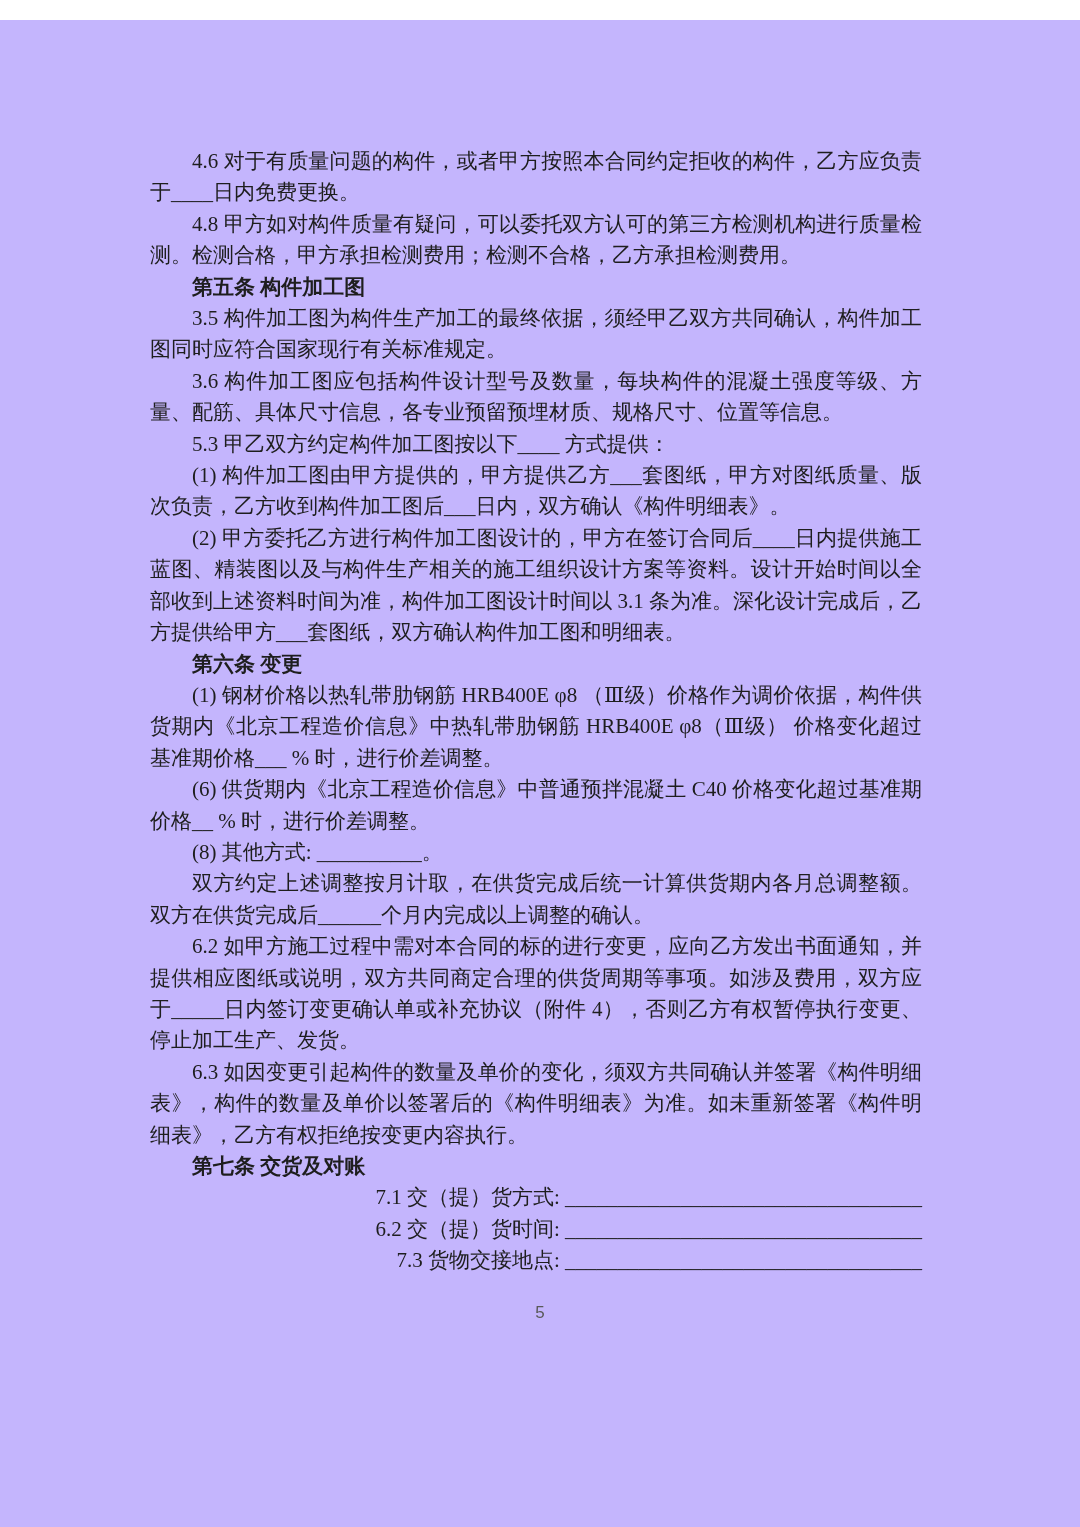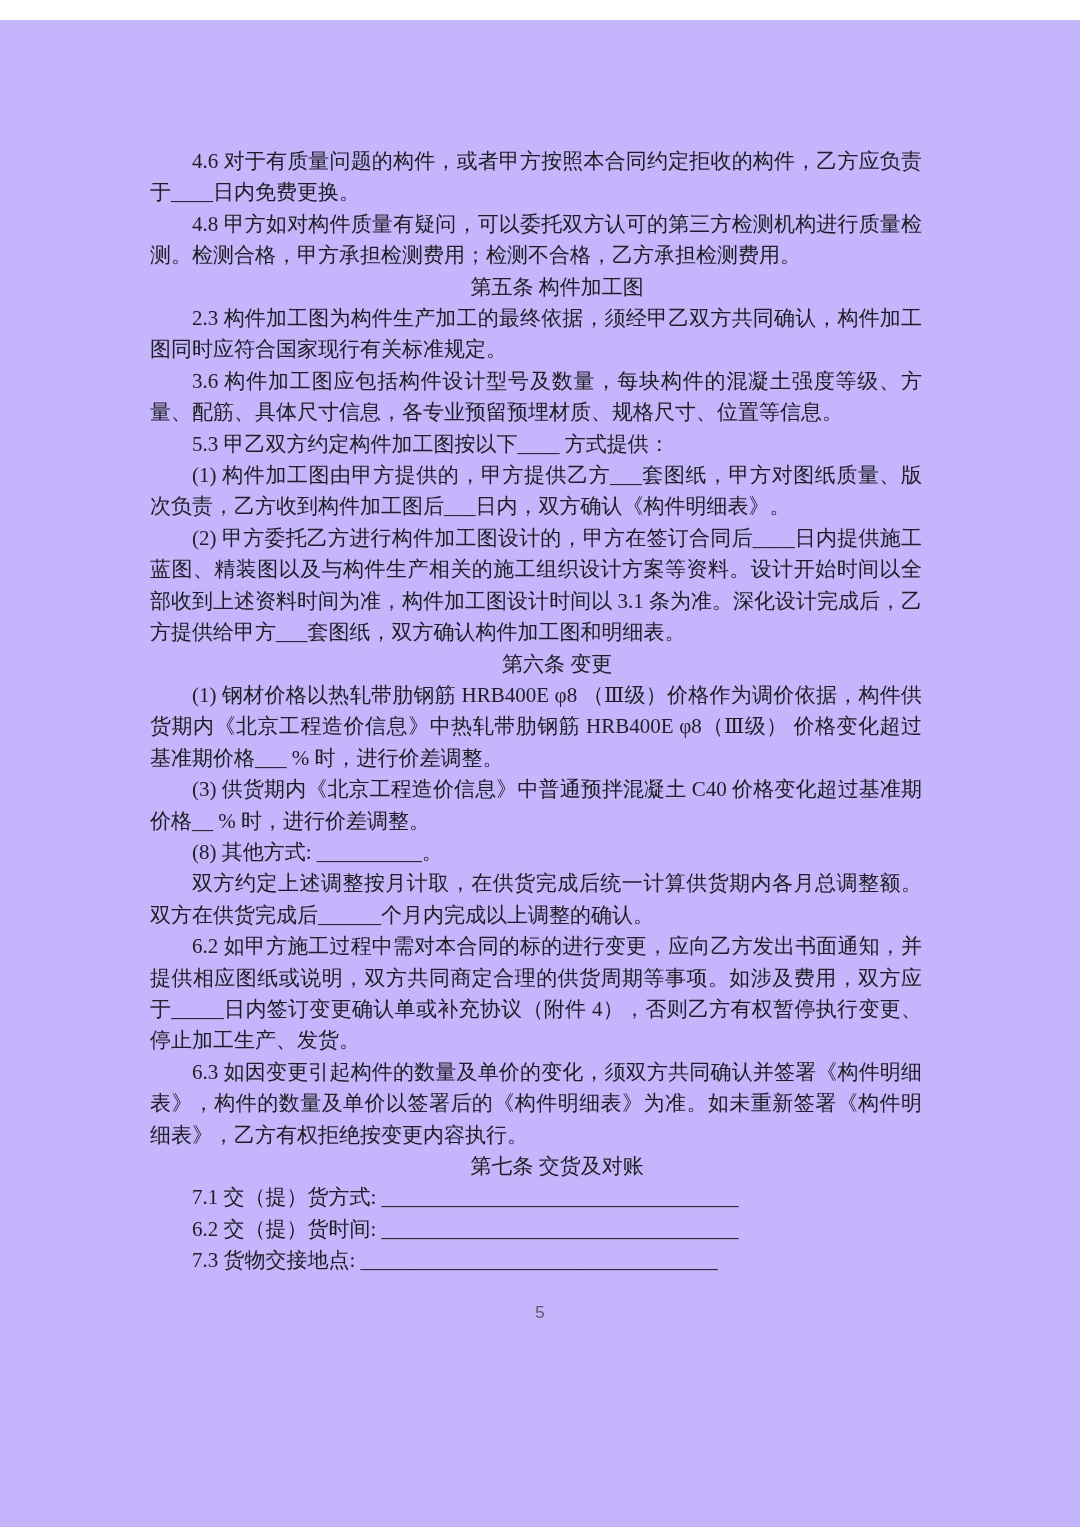--- a/index.html
+++ b/index.html
@@ -24,25 +24,25 @@
   }
   .content p {
     margin: 0;
     font-size: 21px;
     line-height: 31.4px;
     text-align: justify;
     text-indent: 2em;
     word-break: break-all;
   }
   .content p.heading {
-    font-weight: normal;
-    text-align: center;
+    font-weight: bold;
+    text-align: left;
   }
   .content p.form-line {
-    text-align: left;
+    text-align: right;
   }
   .footer {
     width: 1080px;
     margin-left: -150px; 
     margin-top: 26px;
     text-align: center;
   }
   .page-number {
     font-family: "Liberation Sans", "DejaVu Sans", sans-serif;
     font-size: 17px;
@@ -50,28 +50,28 @@
   }
 </style>
 </head>
 <body>
 
 <div class="page">
   <main class="content">
     <p>4.6 对于有质量问题的构件，或者甲方按照本合同约定拒收的构件，乙方应负责于____日内免费更换。</p>
     <p>4.8 甲方如对构件质量有疑问，可以委托双方认可的第三方检测机构进行质量检测。检测合格，甲方承担检测费用；检测不合格，乙方承担检测费用。</p>
     <p class="heading">第五条 构件加工图</p>
-    <p>2.3 构件加工图为构件生产加工的最终依据，须经甲乙双方共同确认，构件加工图同时应符合国家现行有关标准规定。</p>
+    <p>3.5 构件加工图为构件生产加工的最终依据，须经甲乙双方共同确认，构件加工图同时应符合国家现行有关标准规定。</p>
     <p>3.6 构件加工图应包括构件设计型号及数量，每块构件的混凝土强度等级、方量、配筋、具体尺寸信息，各专业预留预埋材质、规格尺寸、位置等信息。</p>
     <p>5.3 甲乙双方约定构件加工图按以下____ 方式提供：</p>
     <p>(1) 构件加工图由甲方提供的，甲方提供乙方___套图纸，甲方对图纸质量、版次负责，乙方收到构件加工图后___日内，双方确认《构件明细表》。</p>
     <p>(2) 甲方委托乙方进行构件加工图设计的，甲方在签订合同后____日内提供施工蓝图、精装图以及与构件生产相关的施工组织设计方案等资料。设计开始时间以全部收到上述资料时间为准，构件加工图设计时间以 3.1 条为准。深化设计完成后，乙方提供给甲方___套图纸，双方确认构件加工图和明细表。</p>
     <p class="heading">第六条 变更</p>
     <p>(1) 钢材价格以热轧带肋钢筋 HRB400E φ8 （Ⅲ级）价格作为调价依据，构件供货期内《北京工程造价信息》中热轧带肋钢筋 HRB400E φ8（Ⅲ级） 价格变化超过基准期价格___ % 时，进行价差调整。</p>
-    <p>(3) 供货期内《北京工程造价信息》中普通预拌混凝土 C40 价格变化超过基准期价格__ % 时，进行价差调整。</p>
+    <p>(6) 供货期内《北京工程造价信息》中普通预拌混凝土 C40 价格变化超过基准期价格__ % 时，进行价差调整。</p>
     <p>(8) 其他方式: __________。</p>
     <p>双方约定上述调整按月计取，在供货完成后统一计算供货期内各月总调整额。双方在供货完成后______个月内完成以上调整的确认。</p>
     <p>6.2 如甲方施工过程中需对本合同的标的进行变更，应向乙方发出书面通知，并提供相应图纸或说明，双方共同商定合理的供货周期等事项。如涉及费用，双方应于_____日内签订变更确认单或补充协议（附件 4），否则乙方有权暂停执行变更、停止加工生产、发货。</p>
     <p>6.3 如因变更引起构件的数量及单价的变化，须双方共同确认并签署《构件明细表》，构件的数量及单价以签署后的《构件明细表》为准。如未重新签署《构件明细表》，乙方有权拒绝按变更内容执行。</p>
     <p class="heading">第七条 交货及对账</p>
     <p class="form-line">7.1 交（提）货方式: __________________________________</p>
     <p class="form-line">6.2 交（提）货时间: __________________________________</p>
     <p class="form-line">7.3 货物交接地点: __________________________________</p>
   </main>
   <footer class="footer">

